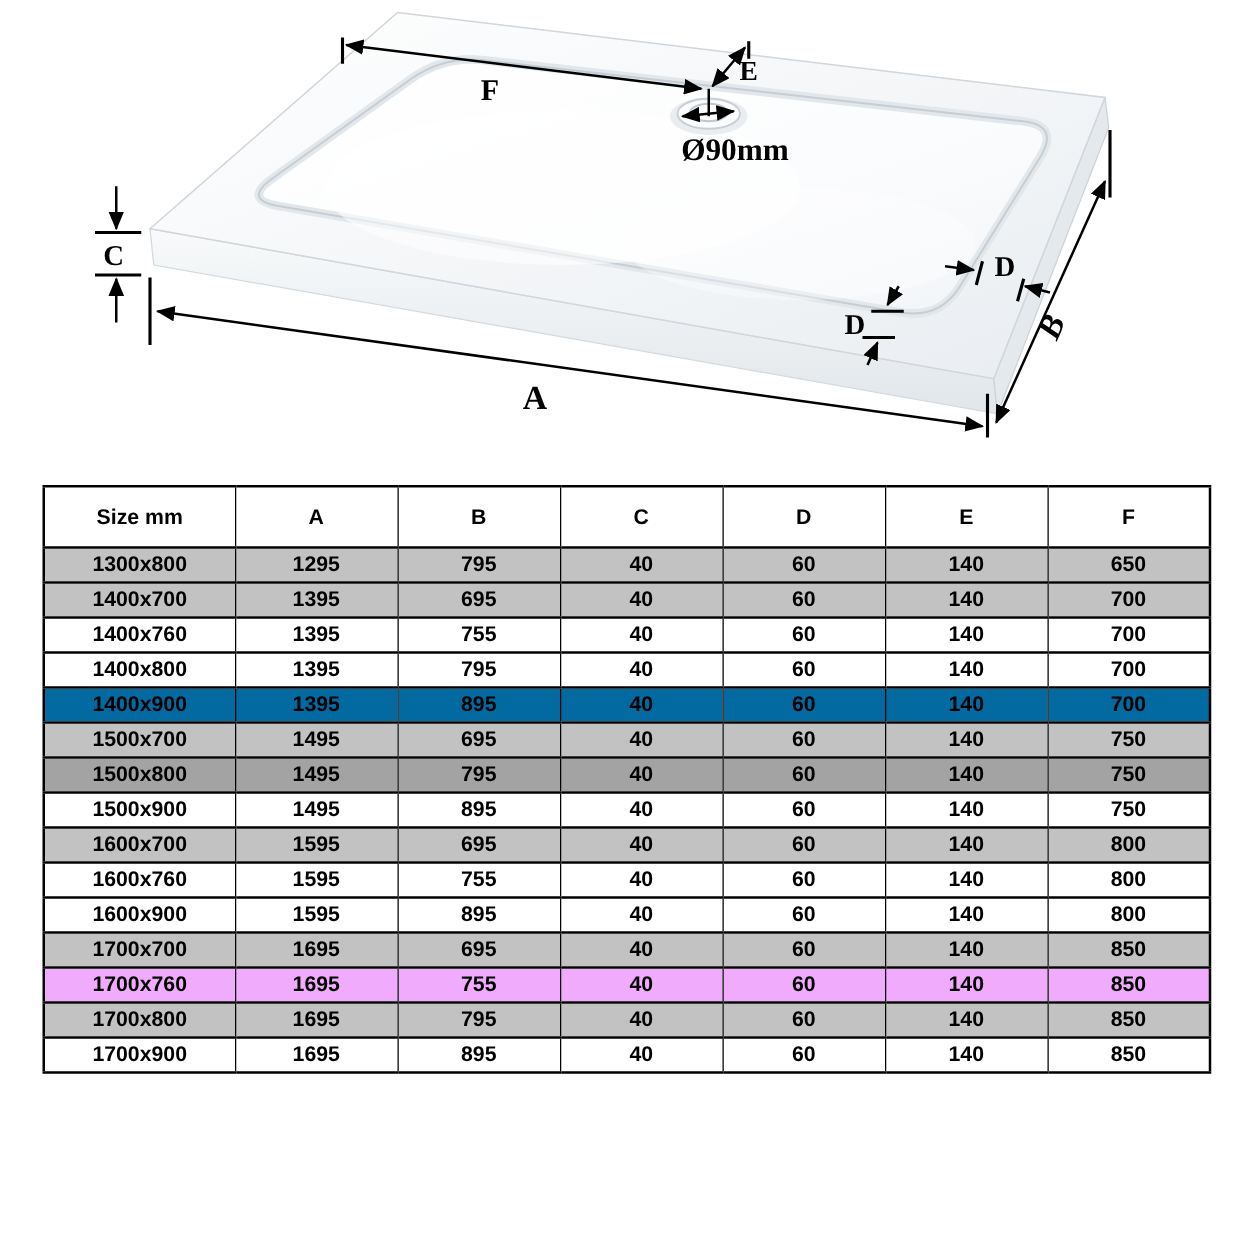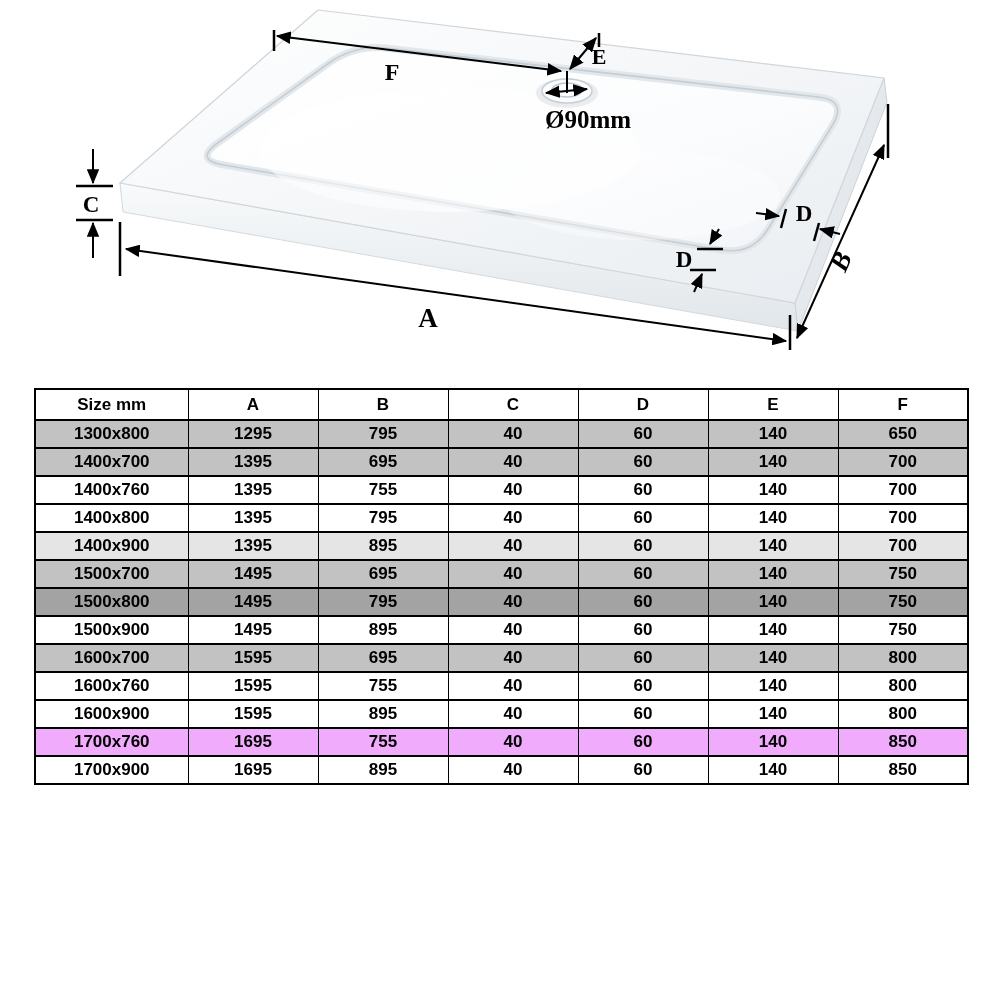--- a/index.html
+++ b/index.html
@@ -25,21 +25,21 @@
     table-layout: fixed;
     border: 2px solid #000;
     font-weight: bold; font-size: 17px; color: #000;
   }
   .spec-table th, .spec-table td {
     border: 1px solid #000;
     border-top-width: 2px; border-bottom-width: 2px;
     text-align: center; vertical-align: middle;
     padding: 0; overflow: hidden;
   }
-  .spec-table thead th { height: 31px; background: #ffffff; }
+  .spec-table thead th { height: 49px; background: #ffffff; }
   .spec-table td { height: 28px; }
 </style>
 </head>
 <body>
 
 <div class="diagram-wrap">
 <svg width="1001" height="388" viewBox="0 0 1001 388" xmlns="http://www.w3.org/2000/svg">
   <defs>
     <marker id="ah" viewBox="0 0 12 10" refX="11" refY="5" markerWidth="15" markerHeight="12.5" orient="auto-start-reverse" markerUnits="userSpaceOnUse">
       <path d="M0,0 L12,5 L0,10 Z" fill="#000"></path>
@@ -190,21 +190,21 @@
       </tr>
       <tr style="background: rgb(255, 255, 255);">
         <td>1400x800</td>
         <td>1395</td>
         <td>795</td>
         <td>40</td>
         <td>60</td>
         <td>140</td>
         <td>700</td>
       </tr>
-      <tr style="background: #e5e5e5;">
+      <tr style="background: #0369a1;">
         <td>1400x900</td>
         <td>1395</td>
         <td>895</td>
         <td>40</td>
         <td>60</td>
         <td>140</td>
         <td>700</td>
       </tr>
       <tr style="background: rgb(194, 194, 194);">
         <td>1500x700</td>
@@ -253,29 +253,47 @@
       </tr>
       <tr style="background: rgb(255, 255, 255);">
         <td>1600x900</td>
         <td>1595</td>
         <td>895</td>
         <td>40</td>
         <td>60</td>
         <td>140</td>
         <td>800</td>
       </tr>
+      <tr style="background: rgb(194, 194, 194);">
+        <td>1700x700</td>
+        <td>1695</td>
+        <td>695</td>
+        <td>40</td>
+        <td>60</td>
+        <td>140</td>
+        <td>850</td>
+      </tr>
       <tr style="background: #f0abfc;">
         <td>1700x760</td>
         <td>1695</td>
         <td>755</td>
         <td>40</td>
         <td>60</td>
         <td>140</td>
         <td>850</td>
       </tr>
+      <tr style="background: rgb(194, 194, 194);">
+        <td>1700x800</td>
+        <td>1695</td>
+        <td>795</td>
+        <td>40</td>
+        <td>60</td>
+        <td>140</td>
+        <td>850</td>
+      </tr>
       <tr style="background: rgb(255, 255, 255); border-radius: 11px;">
         <td>1700x900</td>
         <td>1695</td>
         <td>895</td>
         <td>40</td>
         <td>60</td>
         <td>140</td>
         <td>850</td>
       </tr>
     </tbody>

